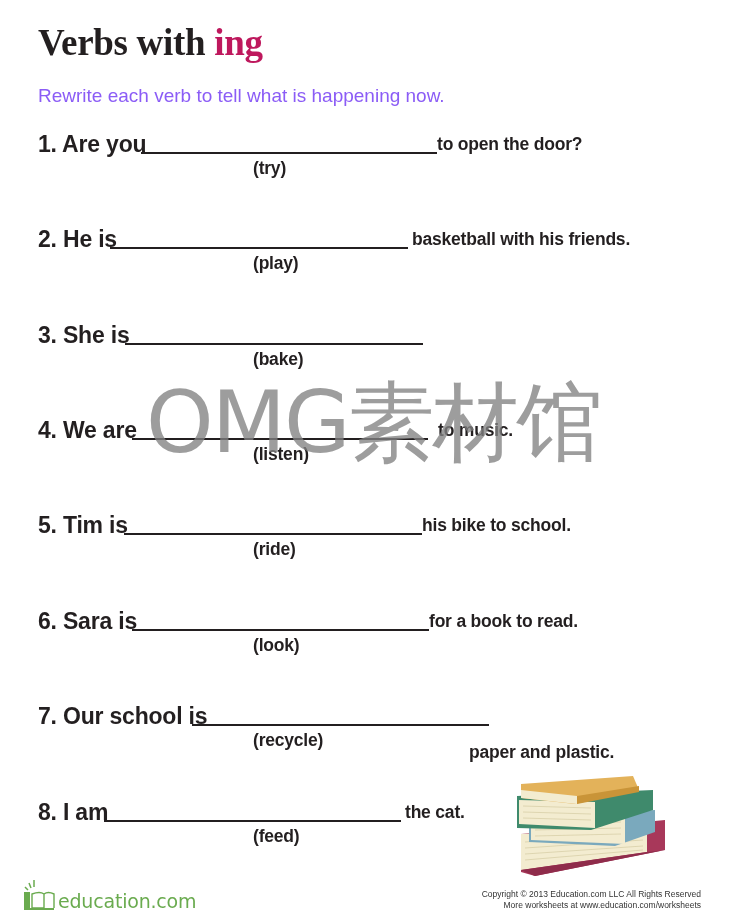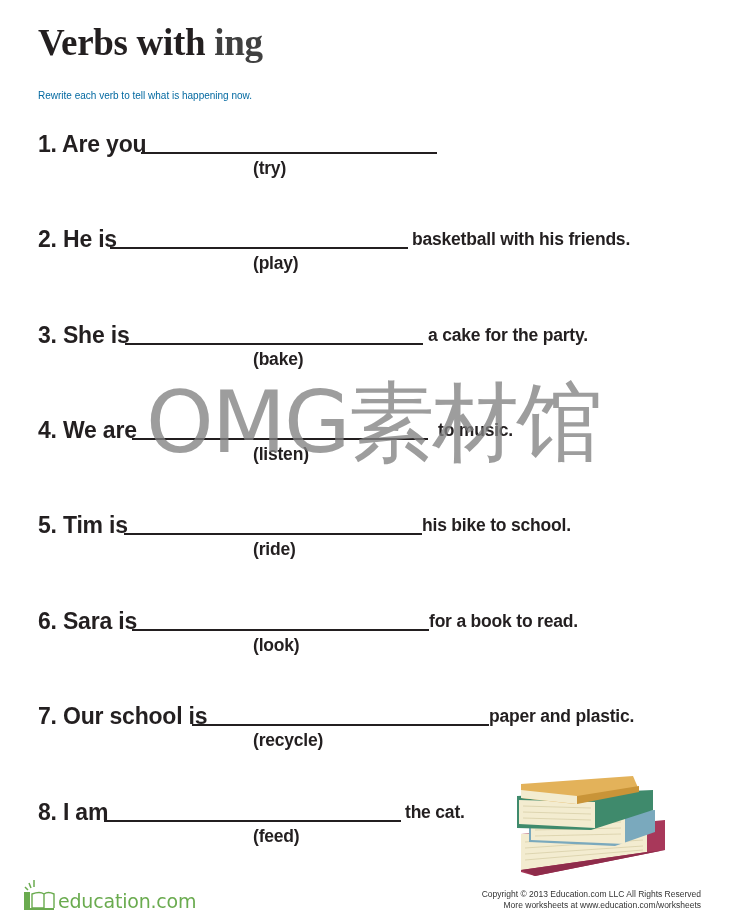--- a/index.html
+++ b/index.html
@@ -19,30 +19,30 @@
       left: 38px;
       top: 22px;
       font-family: "Liberation Serif", serif;
       font-size: 37px;
       line-height: 42px;
       color: #231f20;
       letter-spacing: -0.3px;
       white-space: nowrap;
     }
     .title .accent {
-      color: #404040;
+      color: #be185d;
       font-weight: bold;
     }
     .instructions {
       position: absolute;
       left: 38px;
       top: 87px;
-      font-size: 10px;
+      font-size: 19px;
       line-height: 18px;
-      color: #0369a1;
+      color: #8b5cf6;
       white-space: nowrap;
     }
     .item {
       position: absolute;
       left: 38px;
       width: 660px;
       height: 50px;
     }
     .sentence {
       position: absolute;
@@ -130,34 +130,34 @@
 </head>
 <body>
 
 <h1 class="title"><span>Verbs with </span><span class="accent">ing</span></h1>
 
 <p class="instructions">Rewrite each verb to tell what is happening now.</p>
 
 <div class="item" style="top:133px;">
   <span class="sentence">1. Are you</span>
   <div class="blank" style="left:103px; width:296px;"></div>
+  <span class="after" style="left:399px;">to open the door?</span>
   <span class="hint">(try)</span>
 </div>
 
 <div class="item" style="top:228px;">
   <span class="sentence">2. He is</span>
   <div class="blank" style="left:72px; width:298px;"></div>
   <span class="after" style="left:374px;">basketball with his friends.</span>
   <span class="hint">(play)</span>
 </div>
 
 <div class="item" style="top:324px;text-decoration:underline;">
   <span class="sentence">3. She is</span>
   <div class="blank" style="left:87px; width:298px;"></div>
-  <span class="after" style="left:390px;">a cake for the party.</span>
   <span class="hint">(bake)</span>
 </div>
 
 <div class="item" style="top:419px;">
   <span class="sentence">4. We are</span>
   <div class="blank" style="left:94px; width:296px;"></div>
   <span class="after" style="left:390px;margin-left:10px;">to music.</span>
   <span class="hint">(listen)</span>
 </div>
 
@@ -171,21 +171,21 @@
 <div class="item" style="top:610px;">
   <span class="sentence">6. Sara is</span>
   <div class="blank" style="left:94px; width:297px;"></div>
   <span class="after" style="left:391px;">for a book to read.</span>
   <span class="hint">(look)</span>
 </div>
 
 <div class="item" style="top:705px;">
   <span class="sentence">7. Our school is</span>
   <div class="blank" style="left:154px; width:297px;"></div>
-  <span class="after" style="left:451px;">paper and plastic.</span>
+  <span class="after" style="left:431px;margin-top:36px;">paper and plastic.</span>
   <span class="hint">(recycle)</span>
 </div>
 
 <div class="item" style="top:801px;">
   <span class="sentence">8. I am</span>
   <div class="blank" style="left:66px; width:297px;"></div>
   <span class="after" style="left:367px;">the cat.</span>
   <span class="hint">(feed)</span>
 </div>
 

